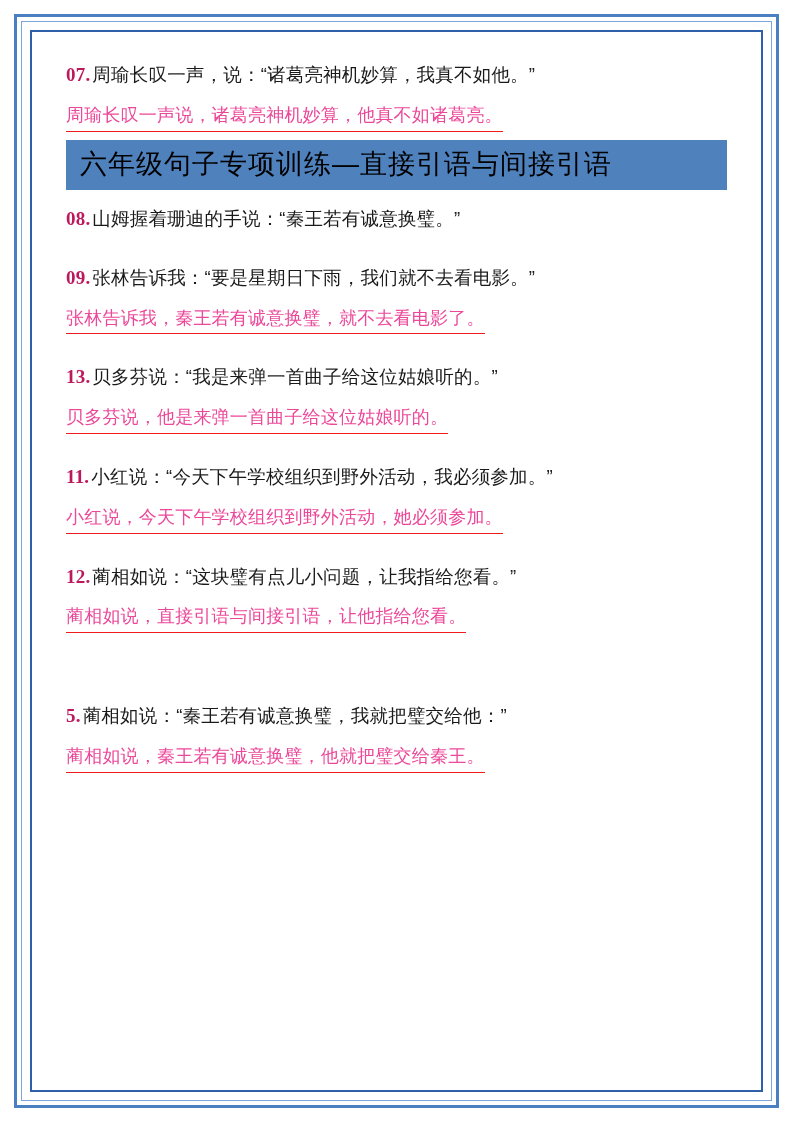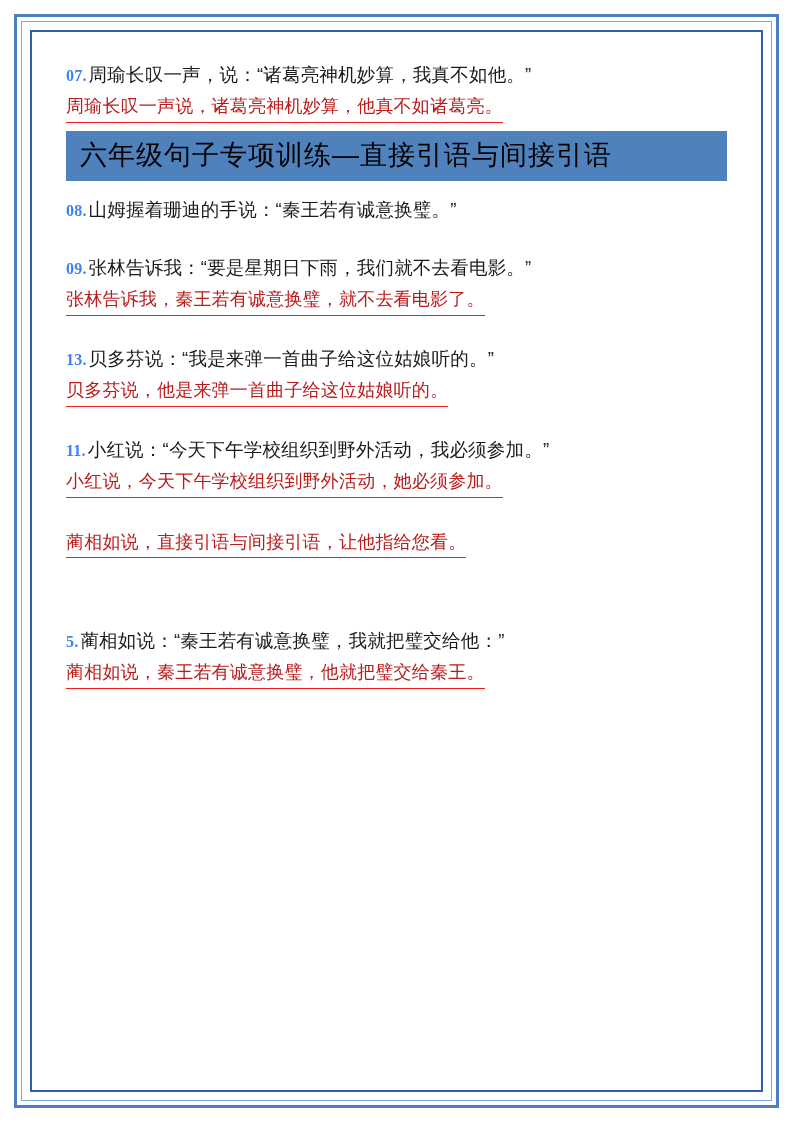--- a/index.html
+++ b/index.html
@@ -70,35 +70,35 @@
   }
 
   .q-line {
     color: #1a1a1a;
     font-size: 18.5px;
     line-height: 1.62;
     font-family: "Liberation Sans", sans-serif;
     letter-spacing: 0.2px;
   }
   .q-num {
-    color: #3b82f6;
+    color: #be185d;
     font-weight: bold;
     font-family: "Liberation Serif", serif;
-    font-size: 16px;
+    font-size: 19px;
     margin-right: 2px;
   }
   .a-line {
-    color: #b91c1c;
+    color: #ec4899;
     font-size: 18px;
     line-height: 1.6;
     letter-spacing: 0.2px;
     display: inline-block;
     border-bottom: 1.5px solid #ee1c1c;
     padding-bottom: 1px;
-    margin-top: 0;
+    margin-top: 8px;
   }
   .a-wrap { margin-top: 2px; }
   .gap-md { height: 22px; }
   .gap-lg { height: 40px; }
 </style>
 </head>
 <body>
 
 <div class="frame-outer"></div>
 <div class="frame-mid"></div>
@@ -152,20 +152,23 @@
       <span class="q-num">11.</span><span>小红说：“今天下午学校组织到野外活动，我必须参加。”</span>
     </div>
     <div class="a-wrap">
       <span class="a-line">小红说，今天下午学校组织到野外活动，她必须参加。</span>
     </div>
   </div>
 
   <div class="gap-md"></div>
 
   <div class="item">
+    <div class="q-line">
+      <span class="q-num">12.</span><span>蔺相如说：“这块璧有点儿小问题，让我指给您看。”</span>
+    </div>
     <div class="a-wrap">
       <span class="a-line">蔺相如说，直接引语与间接引语，让他指给您看。</span>
     </div>
   </div>
 
   <div class="gap-lg"></div>
   <div class="gap-md"></div>
 
   <div class="item">
     <div class="q-line">

